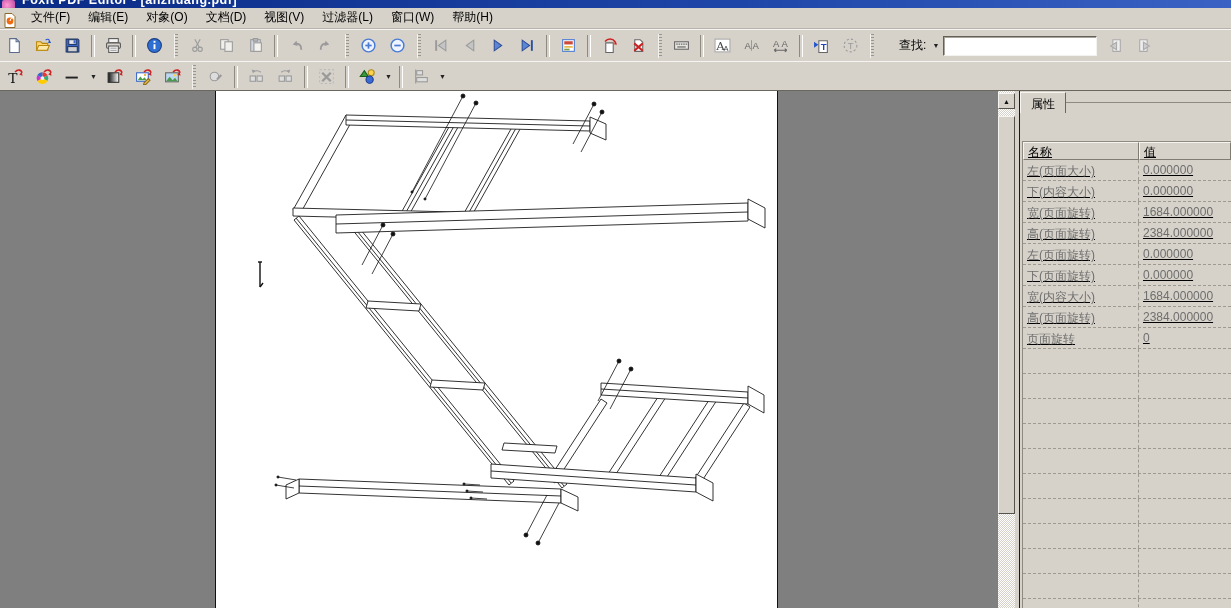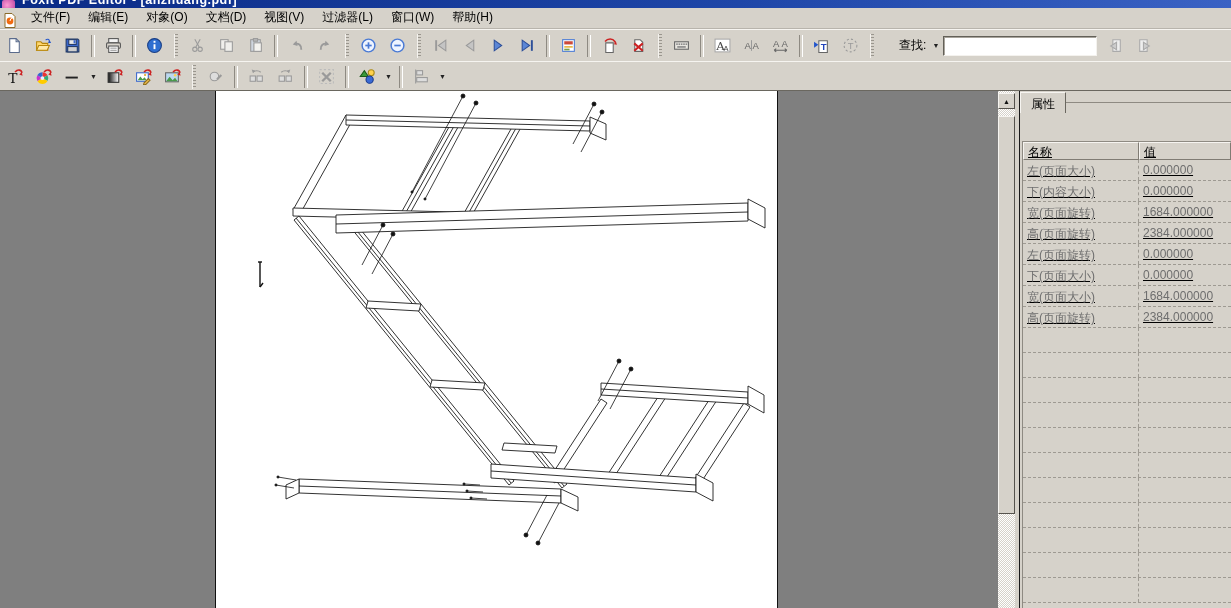--- a/index.html
+++ b/index.html
@@ -537,31 +537,35 @@
           </div>
           <div class="prow">
             <div class="pcell pname">高(页面旋转)</div>
             <div class="pcell pval">2384.000000</div>
           </div>
           <div class="prow">
             <div class="pcell pname">左(页面旋转)</div>
             <div class="pcell pval">0.000000</div>
           </div>
           <div class="prow">
-            <div class="pcell pname">下(页面大小)</div>
+            <div class="pcell pname">下(页面旋转)</div>
             <div class="pcell pval">0.000000</div>
           </div>
           <div class="prow">
-            <div class="pcell pname">宽(页面大小)</div>
+            <div class="pcell pname">宽(内容大小)</div>
             <div class="pcell pval">1684.000000</div>
           </div>
           <div class="prow">
             <div class="pcell pname">高(页面旋转)</div>
             <div class="pcell pval">2384.000000</div>
           </div>
+          <div class="prow">
+            <div class="pcell pname">页面旋转</div>
+            <div class="pcell pval">0</div>
+          </div>
           <div class="prow filler">
             <div class="pcell pname"></div>
             <div class="pcell pval"></div>
           </div>
           <div class="prow filler">
             <div class="pcell pname"></div>
             <div class="pcell pval"></div>
           </div>
           <div class="prow filler">
             <div class="pcell pname"></div>

